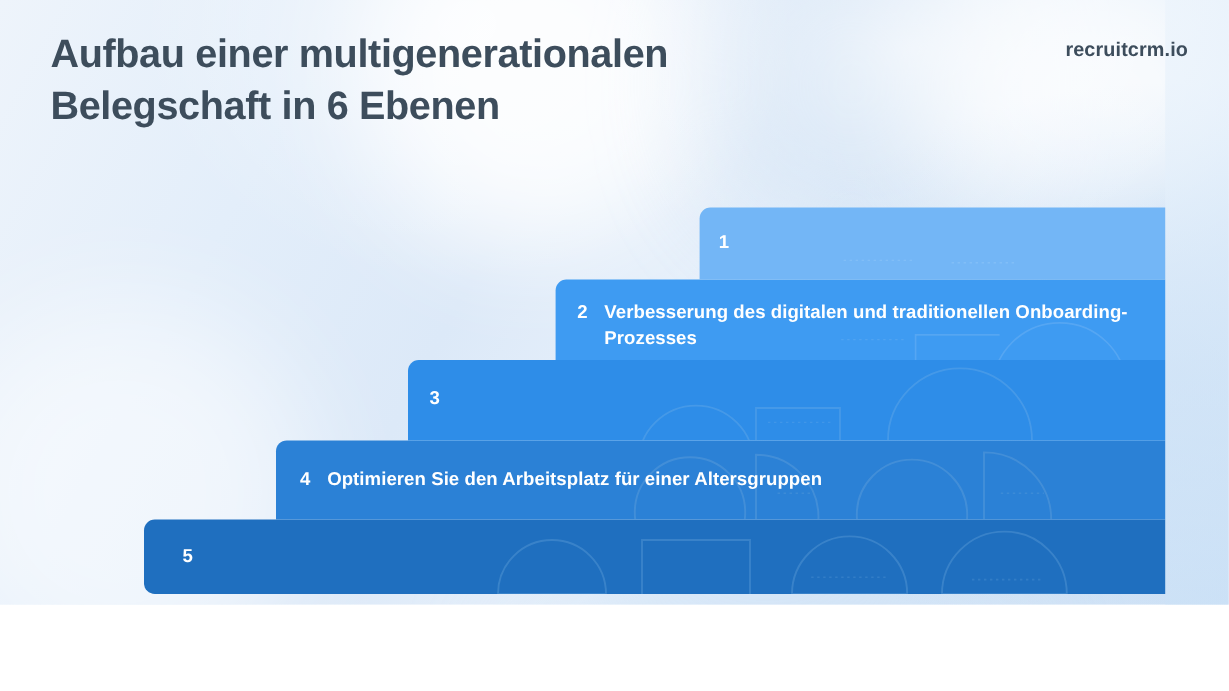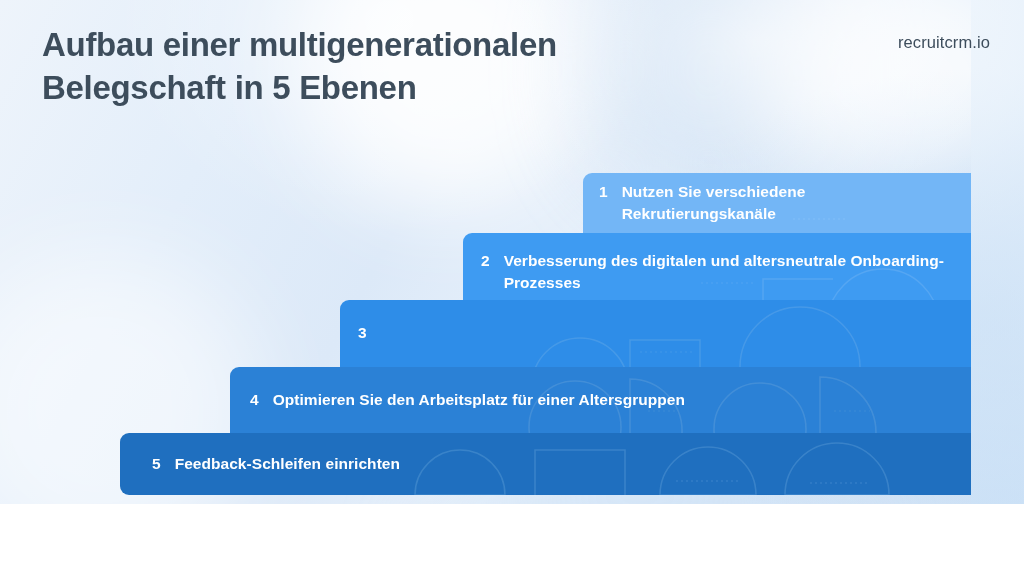--- a/index.html
+++ b/index.html
@@ -56,21 +56,21 @@
     font-weight: bold;
     line-height: 1.30;
     letter-spacing: -0.3px;
     color: #3d4d5c;
   }
   .brand {
     position: absolute;
     right: 34px;
     top: 33px;
     font-size: 16.5px;
-    font-weight: normal;
+    font-weight: bold;
     color: #3d4d5c;
     letter-spacing: 0.1px;
   }
 
   
   .stairs { position: absolute; inset: 0; }
   .step-bar {
     position: absolute;
     overflow: hidden;
     display: flex;
@@ -111,21 +111,21 @@
   <div class="bg-blob blob-a"></div>
   <div class="bg-blob blob-b"></div>
   <div class="bg-blob blob-c"></div>
   <div class="bg-blob blob-d"></div>
   <div class="bg-blob blob-e"></div>
   <div class="bg-wash"></div>
   <div class="right-band"></div>
 
   <div class="title">
     <div>Aufbau einer multigenerationalen</div>
-    <div>Belegschaft in 5 Ebenen</div>
+    <div>Belegschaft in 6 Ebenen</div>
   </div>
   <div class="brand">recruitcrm.io</div>
 
   <div class="stairs">
 
     <div class="step-bar r-tl r-bl" style="left:120px; top:433px; width:851px; height:62px; background:#1f6fbf;">
       <div class="bar-deco">
         <svg width="851" height="62" viewBox="0 0 851 62" xmlns="http://www.w3.org/2000/svg">
           <g fill="none" stroke="#4f93d2" stroke-width="1.6" opacity="0.55">
             <path d="M295 62 A45 45 0 0 1 385 62 Z"></path>
@@ -136,21 +136,20 @@
           </g>
           <g stroke="#4f93d2" stroke-width="1.3" opacity="0.4" stroke-dasharray="2 3">
             <path d="M556 48 L620 48"></path>
             <path d="M690 50 L748 50"></path>
           </g>
         </svg>
       </div>
 
       <div class="step-inner" style="padding:0 24px 0 32px;">
         <span class="step-num">5</span>
-        <span class="step-label">Feedback-Schleifen einrichten</span>
       </div>
     </div>
 
     <div class="step-bar r-tl" style="left:230px; top:367px; width:741px; height:66px; background:#2b81d6;">
       <div class="bar-deco">
         <svg width="741" height="66" viewBox="0 0 741 66" xmlns="http://www.w3.org/2000/svg">
           <g fill="none" stroke="#5a9cda" stroke-width="1.6" opacity="0.5">
             <circle cx="345" cy="60" r="46"></circle>
             <path d="M400 66 L400 12 A52 52 0 0 1 452 66"></path>
             <circle cx="530" cy="62" r="46"></circle>
@@ -196,34 +195,33 @@
             <circle cx="420" cy="92" r="56"></circle>
           </g>
           <g stroke="#72b4f4" stroke-width="1.1" opacity="0.35" stroke-dasharray="2 3">
             <path d="M238 50 L290 50"></path>
           </g>
         </svg>
       </div>
 
       <div class="step-inner" style="padding:11px 26px 0 18px; align-items:flex-start;">
         <span class="step-num">2</span>
-        <span class="step-label">Verbesserung des digitalen und altersneutrale Onboarding-Prozesses</span>
+        <span class="step-label">Verbesserung des digitalen und traditionellen Onboarding-Prozesses</span>
       </div>
     </div>
 
     <div class="step-bar r-tl" style="left:583px; top:173px; width:388px; height:60px; background:#73b6f6;">
       <div class="bar-deco">
         <svg width="388" height="60" viewBox="0 0 388 60" xmlns="http://www.w3.org/2000/svg">
           <g stroke="#96cbf9" stroke-width="1.2" opacity="0.4" stroke-dasharray="2 3" fill="none">
             <path d="M120 44 L180 44"></path>
             <path d="M210 46 L264 46"></path>
           </g>
         </svg>
       </div>
 
       <div class="step-inner" style="padding:0 22px 0 16px;">
         <span class="step-num">1</span>
-        <span class="step-label">Nutzen Sie verschiedene Rekrutierungskanäle</span>
       </div>
     </div>
 
   </div>
 </div>
 
 </body></html>

